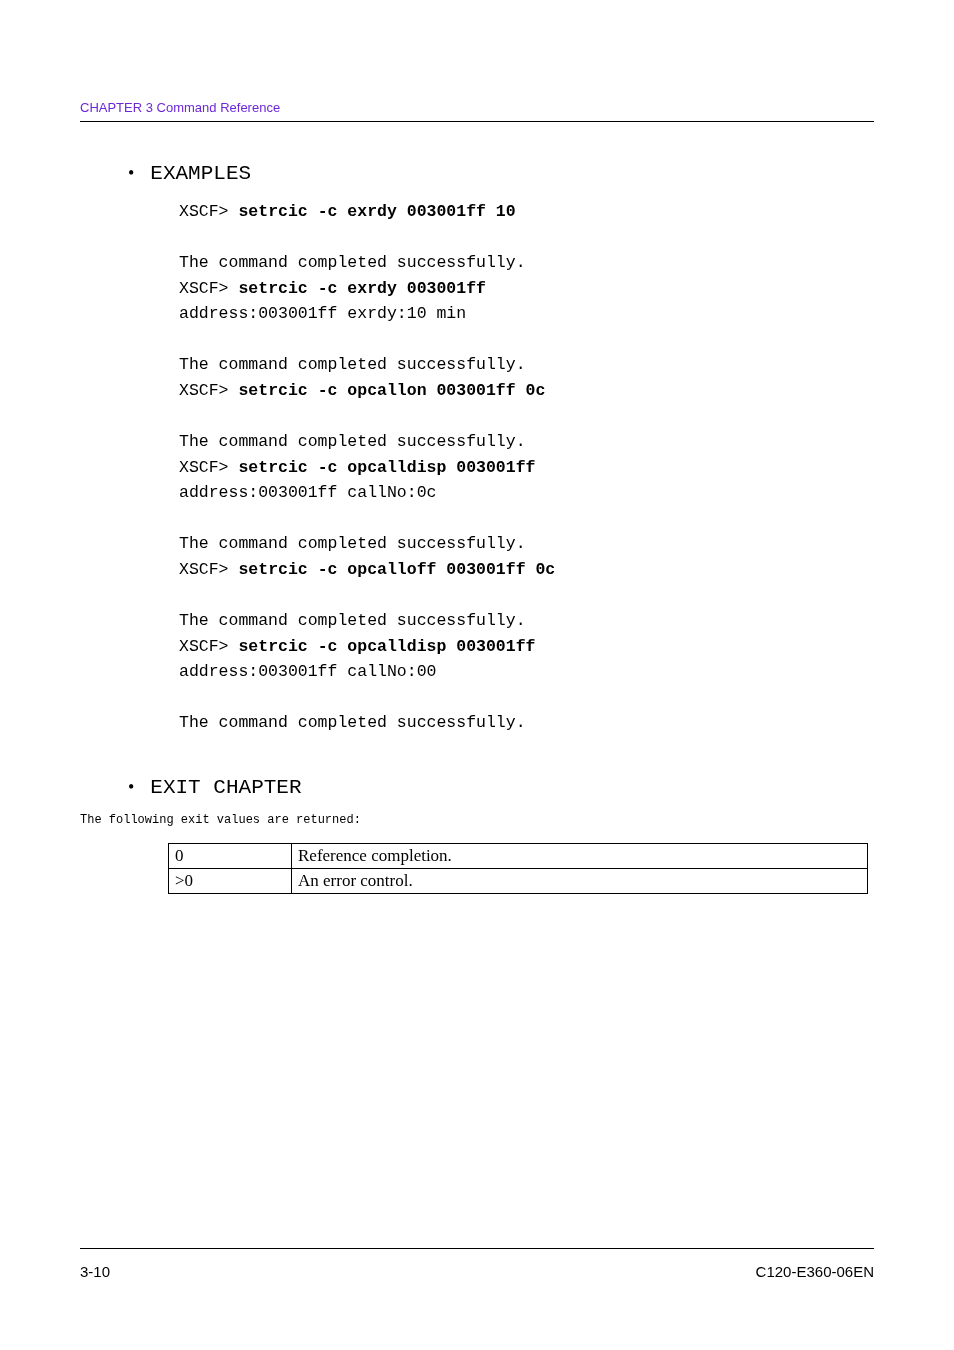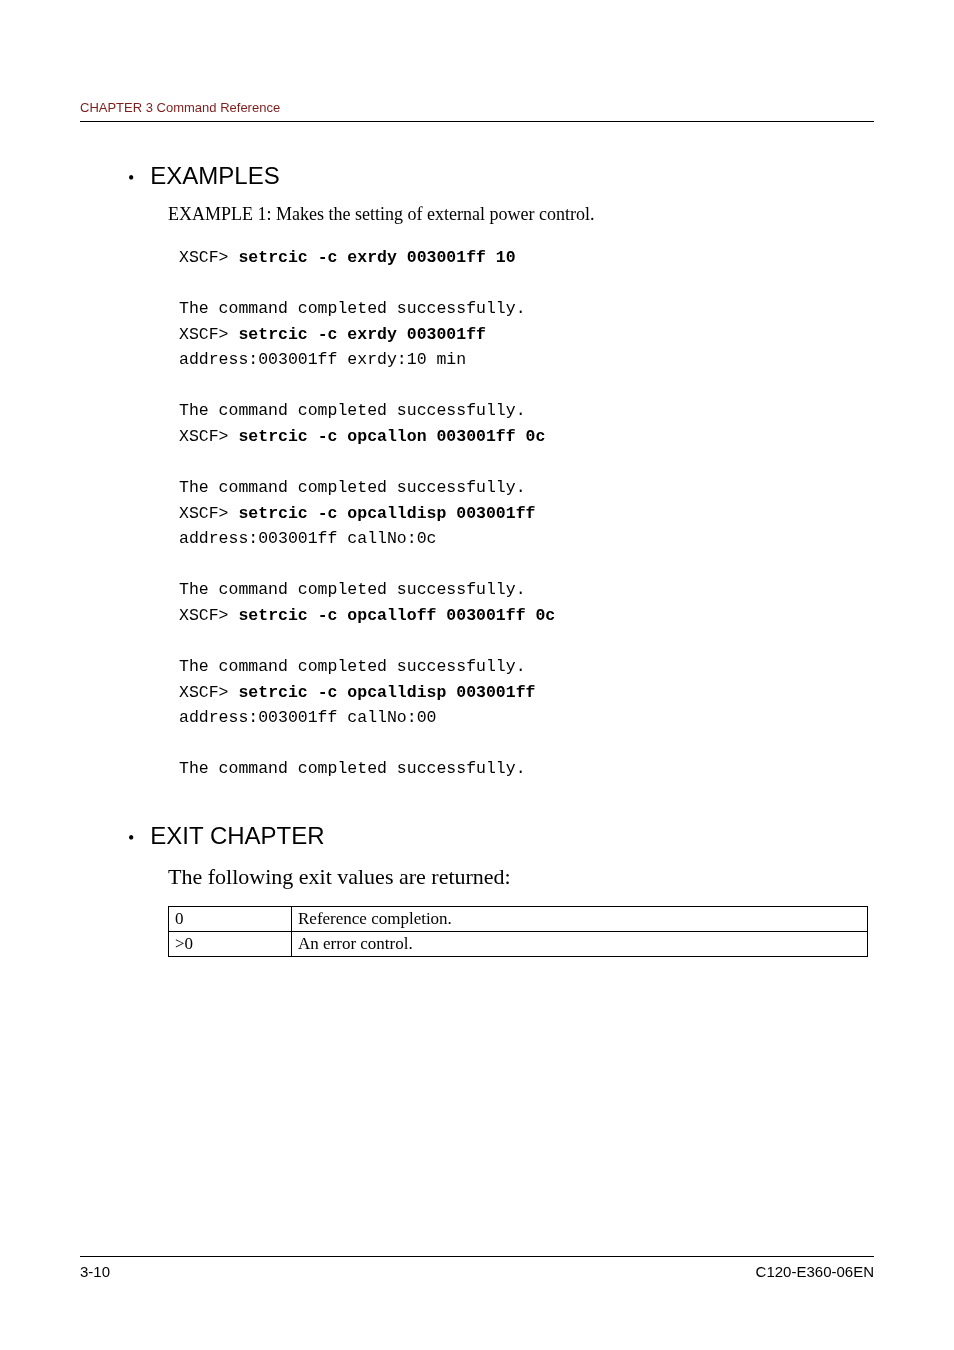--- a/index.html
+++ b/index.html
@@ -13,28 +13,28 @@
     position: relative;
     box-sizing: border-box;
   }
   .page {
     padding: 100px 80px 0 80px;
     box-sizing: border-box;
   }
   .header {
     font-family: Arial, Helvetica, sans-serif;
     font-size: 13px;
-    color: #7f1d1d;
+    color: #6d28d9;
     padding-bottom: 6px;
     border-bottom: 1.5px solid #000;
     margin-bottom: 40px;
   }
   .section-heading {
-    font-family: Liberation Sans, sans-serif;
-    font-size: 24px;
+    font-family: Liberation Mono, monospace;
+    font-size: 21px;
     margin: 0 0 14px 0;
   }
   .bullet-row {
     display: flex;
     align-items: baseline;
     margin-left: 48px;
   }
   .bullet-dot {
     font-size: 18px;
     margin-right: 16px;
@@ -51,23 +51,22 @@
     font-size: 16.5px;
     line-height: 1.55;
     white-space: pre;
     margin-left: 99px;
     margin-bottom: 18px;
   }
   .code-block strong {
     font-weight: bold;
   }
   .body-text {
-    font-family: Liberation Serif, serif;
-    font-size: 22px;
-    margin-left: 88px;
+    font-family: Liberation Mono, monospace;
+    font-size: 12px;
     margin-bottom: 16px;
   }
   table.exit-table {
     margin-left: 88px;
     border-collapse: collapse;
     width: 700px;
     font-family: "Times New Roman", Times, serif;
     font-size: 17px;
   }
   table.exit-table td {
@@ -77,21 +76,21 @@
   }
   table.exit-table td.col-code {
     width: 110px;
   }
   .footer {
     position: absolute;
     bottom: 70px;
     left: 80px;
     right: 80px;
     border-top: 1px solid #000;
-    padding-top: 6px;
+    padding-top: 14px;
     font-family: Arial, Helvetica, sans-serif;
     font-size: 15px;
     display: flex;
     justify-content: space-between;
   }
   .section-gap {
     height: 22px;
   }
 </style>
 </head>
@@ -101,21 +100,20 @@
 
   <div class="header">
     <span>CHAPTER 3  Command Reference</span>
   </div>
 
   <div class="bullet-row">
     <span class="bullet-dot">•</span>
     <span class="section-heading">EXAMPLES</span>
   </div>
 
-  <div class="example-line">EXAMPLE 1:  Makes the setting of external power control.</div>
 
   <div class="code-block" id="code-block"><span>XSCF&gt; </span><strong>setrcic -c exrdy 003001ff 10</strong>
 
 <span>The command completed successfully.</span>
 <span>XSCF&gt; </span><strong>setrcic -c exrdy 003001ff</strong>
 <span>address:003001ff exrdy:10 min</span>
 
 <span>The command completed successfully.</span>
 <span>XSCF&gt; </span><strong>setrcic -c opcallon 003001ff 0c</strong>
 

